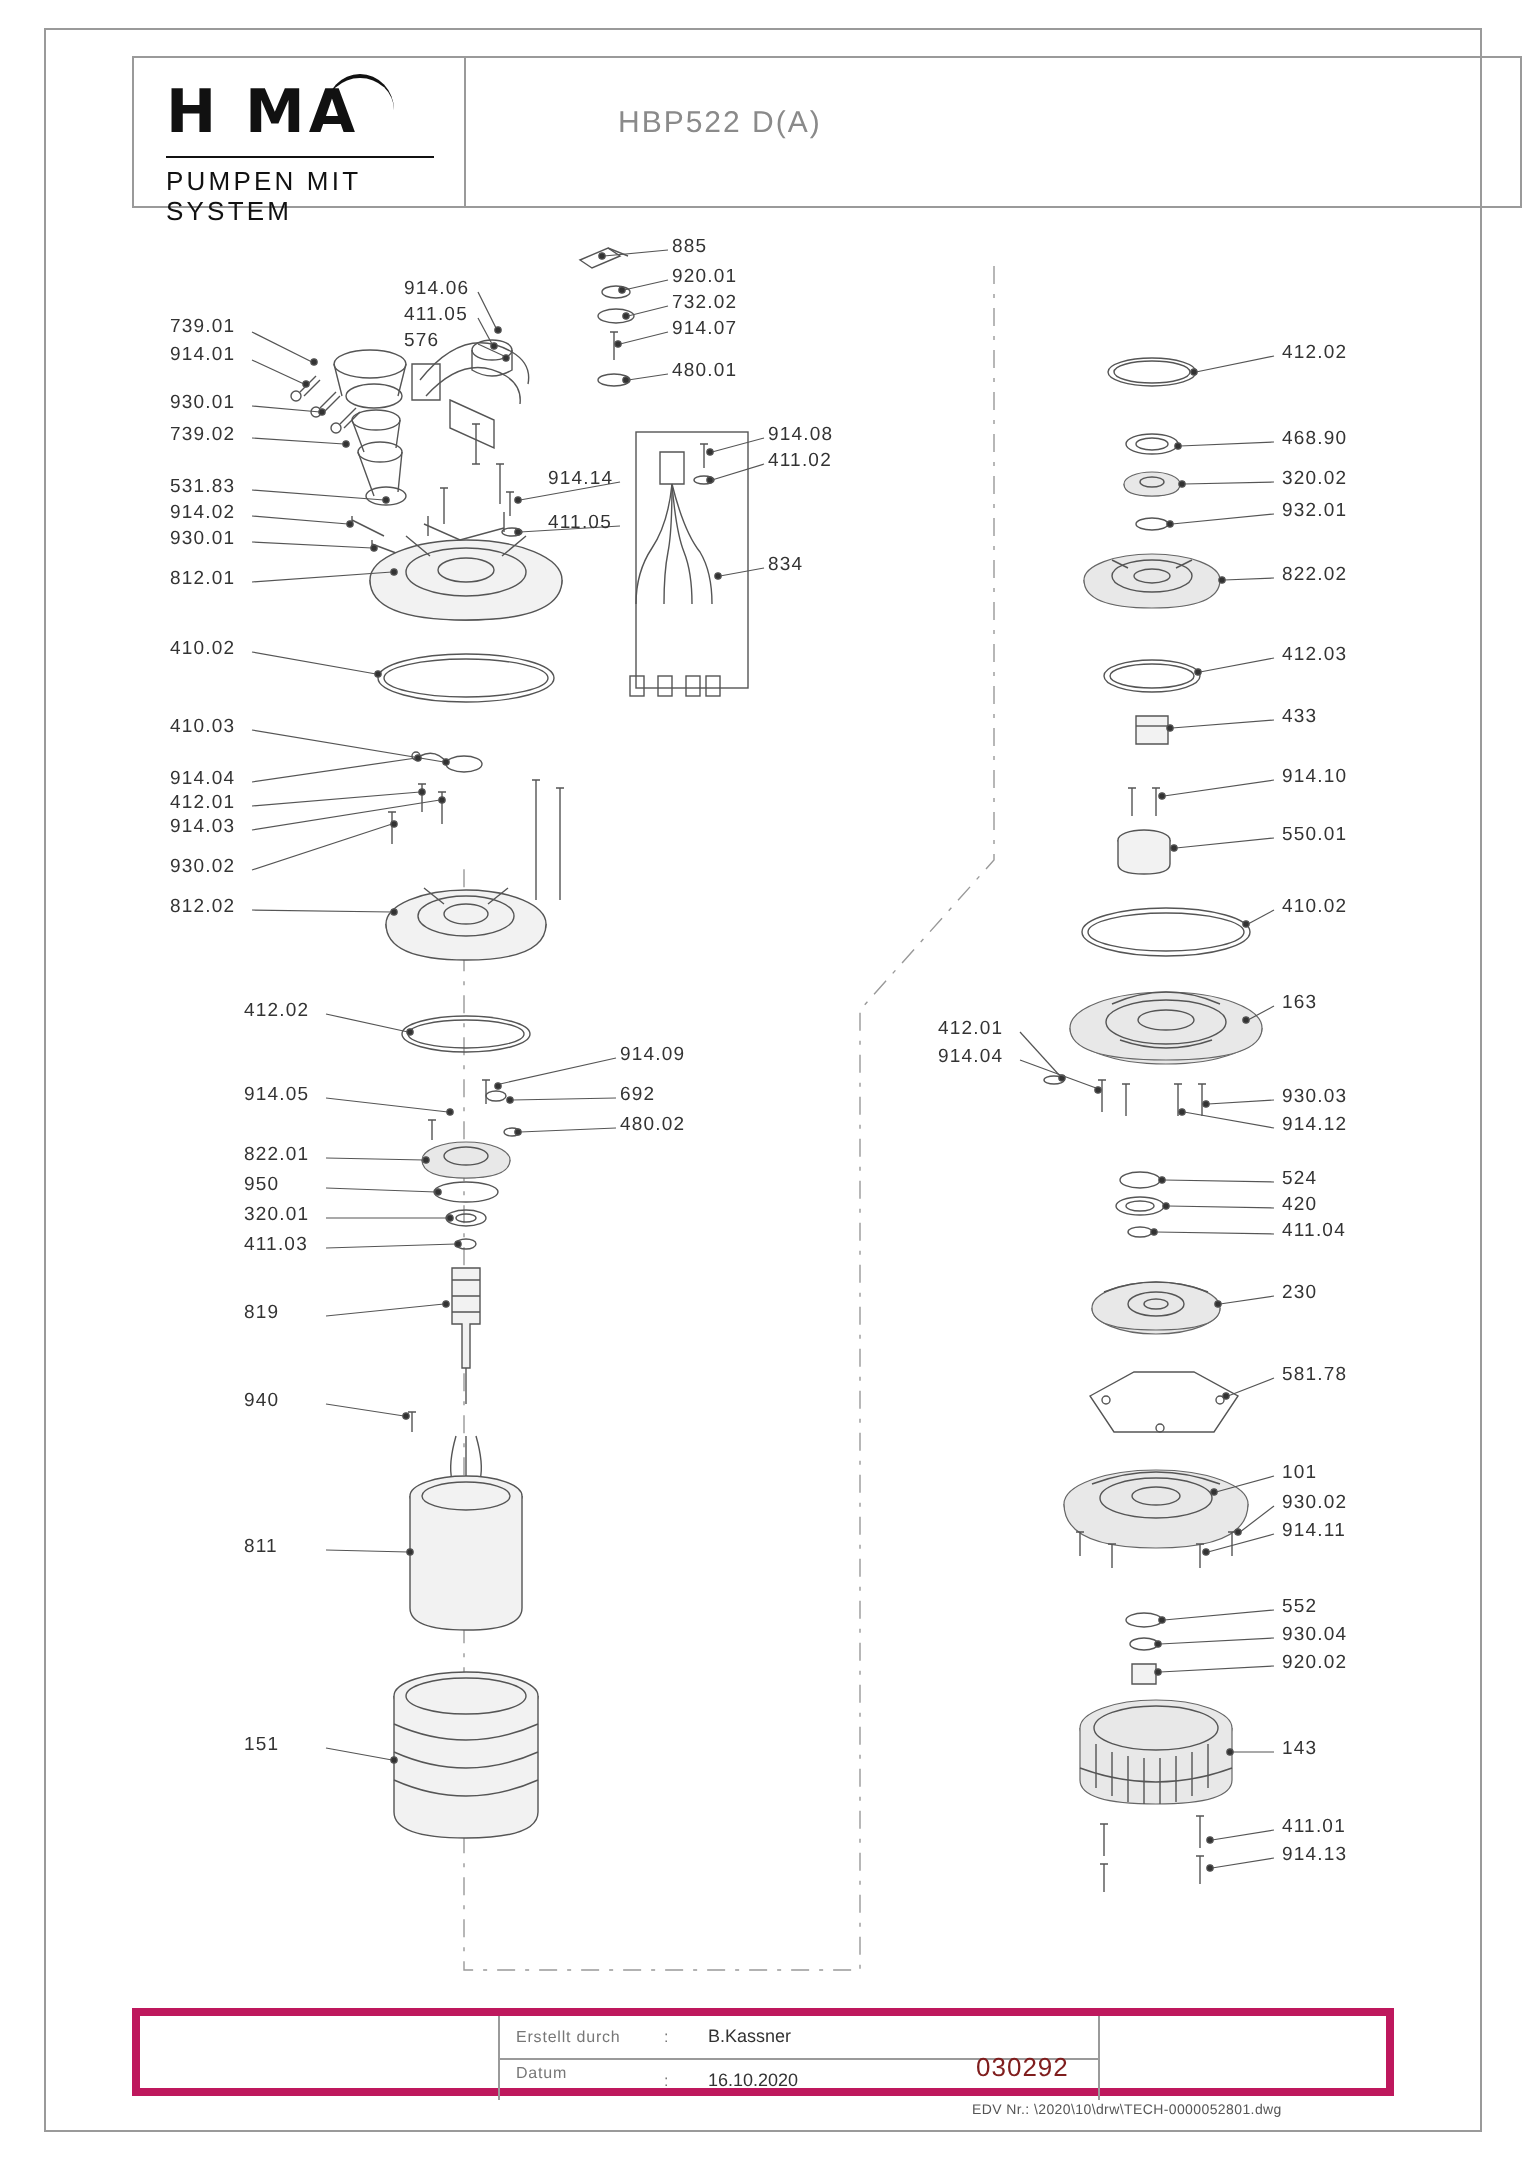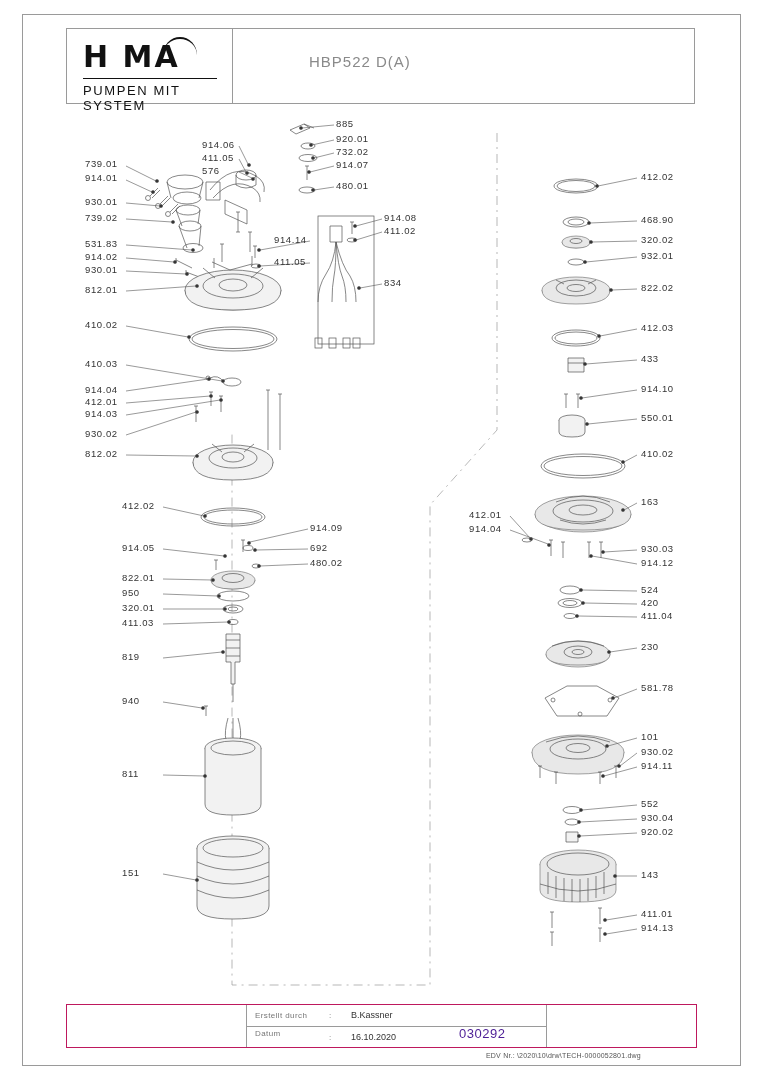--- a/index.html
+++ b/index.html
@@ -28,21 +28,21 @@
     width: 719px;
     height: 1052px;
     border: 1px solid #9a9a9a;
     box-sizing: border-box;
   }
   
   .title-bar {
     position: absolute;
     left: 66px;
     top: 28px;
-    width: 629px;
+    width: 695px;
     height: 76px;
     border: 1px solid #9a9a9a;
     box-sizing: border-box;
   }
   .logo-cell {
     position: absolute;
     left: 0; top: 0;
     width: 166px;
     height: 74px;
     border-right: 1px solid #9a9a9a;
@@ -93,30 +93,30 @@
     color: #8a8a8a;
   }
 
   
   .foot-block {
     position: absolute;
     left: 66px;
     top: 1004px;
     width: 631px;
     height: 44px;
-    border: 1px solid #be185d;
+    border: 4px solid #be185d;
     box-sizing: border-box;
   }
   .foot-col-1 { position:absolute; left:0; top:0; width:180px; height:42px; border-right:1px solid #9a9a9a; box-sizing:border-box;}
   .foot-col-2 { position:absolute; left:180px; top:0; width:300px; height:42px; border-right:1px solid #9a9a9a; box-sizing:border-box;}
   .foot-col-3 { position:absolute; left:480px; top:0; width:151px; height:42px; box-sizing:border-box;}
   .foot-row-div { position:absolute; left:0; top:21px; width:100%; height:1px; background:#9a9a9a;}
   .fl { position:absolute; font-size:8px; color:#777; letter-spacing:0.4px;}
   .fv { position:absolute; font-size:9px; color:#333;}
-  .zng-no { position:absolute; left:459px; top:1026px; font-size:13px; color:#4c1d95; letter-spacing:0.5px;}
+  .zng-no { position:absolute; left:488px; top:1026px; font-size:13px; color:#7f1d1d; letter-spacing:0.5px;}
   .edv { position:absolute; left:486px; top:1052px; font-size:7px; color:#555; letter-spacing:0.2px;}
 
   
   .lbl {
     position: absolute;
     font-size: 9.5px;
     color: #333;
     letter-spacing: 0.6px;
     white-space: nowrap;
   }

